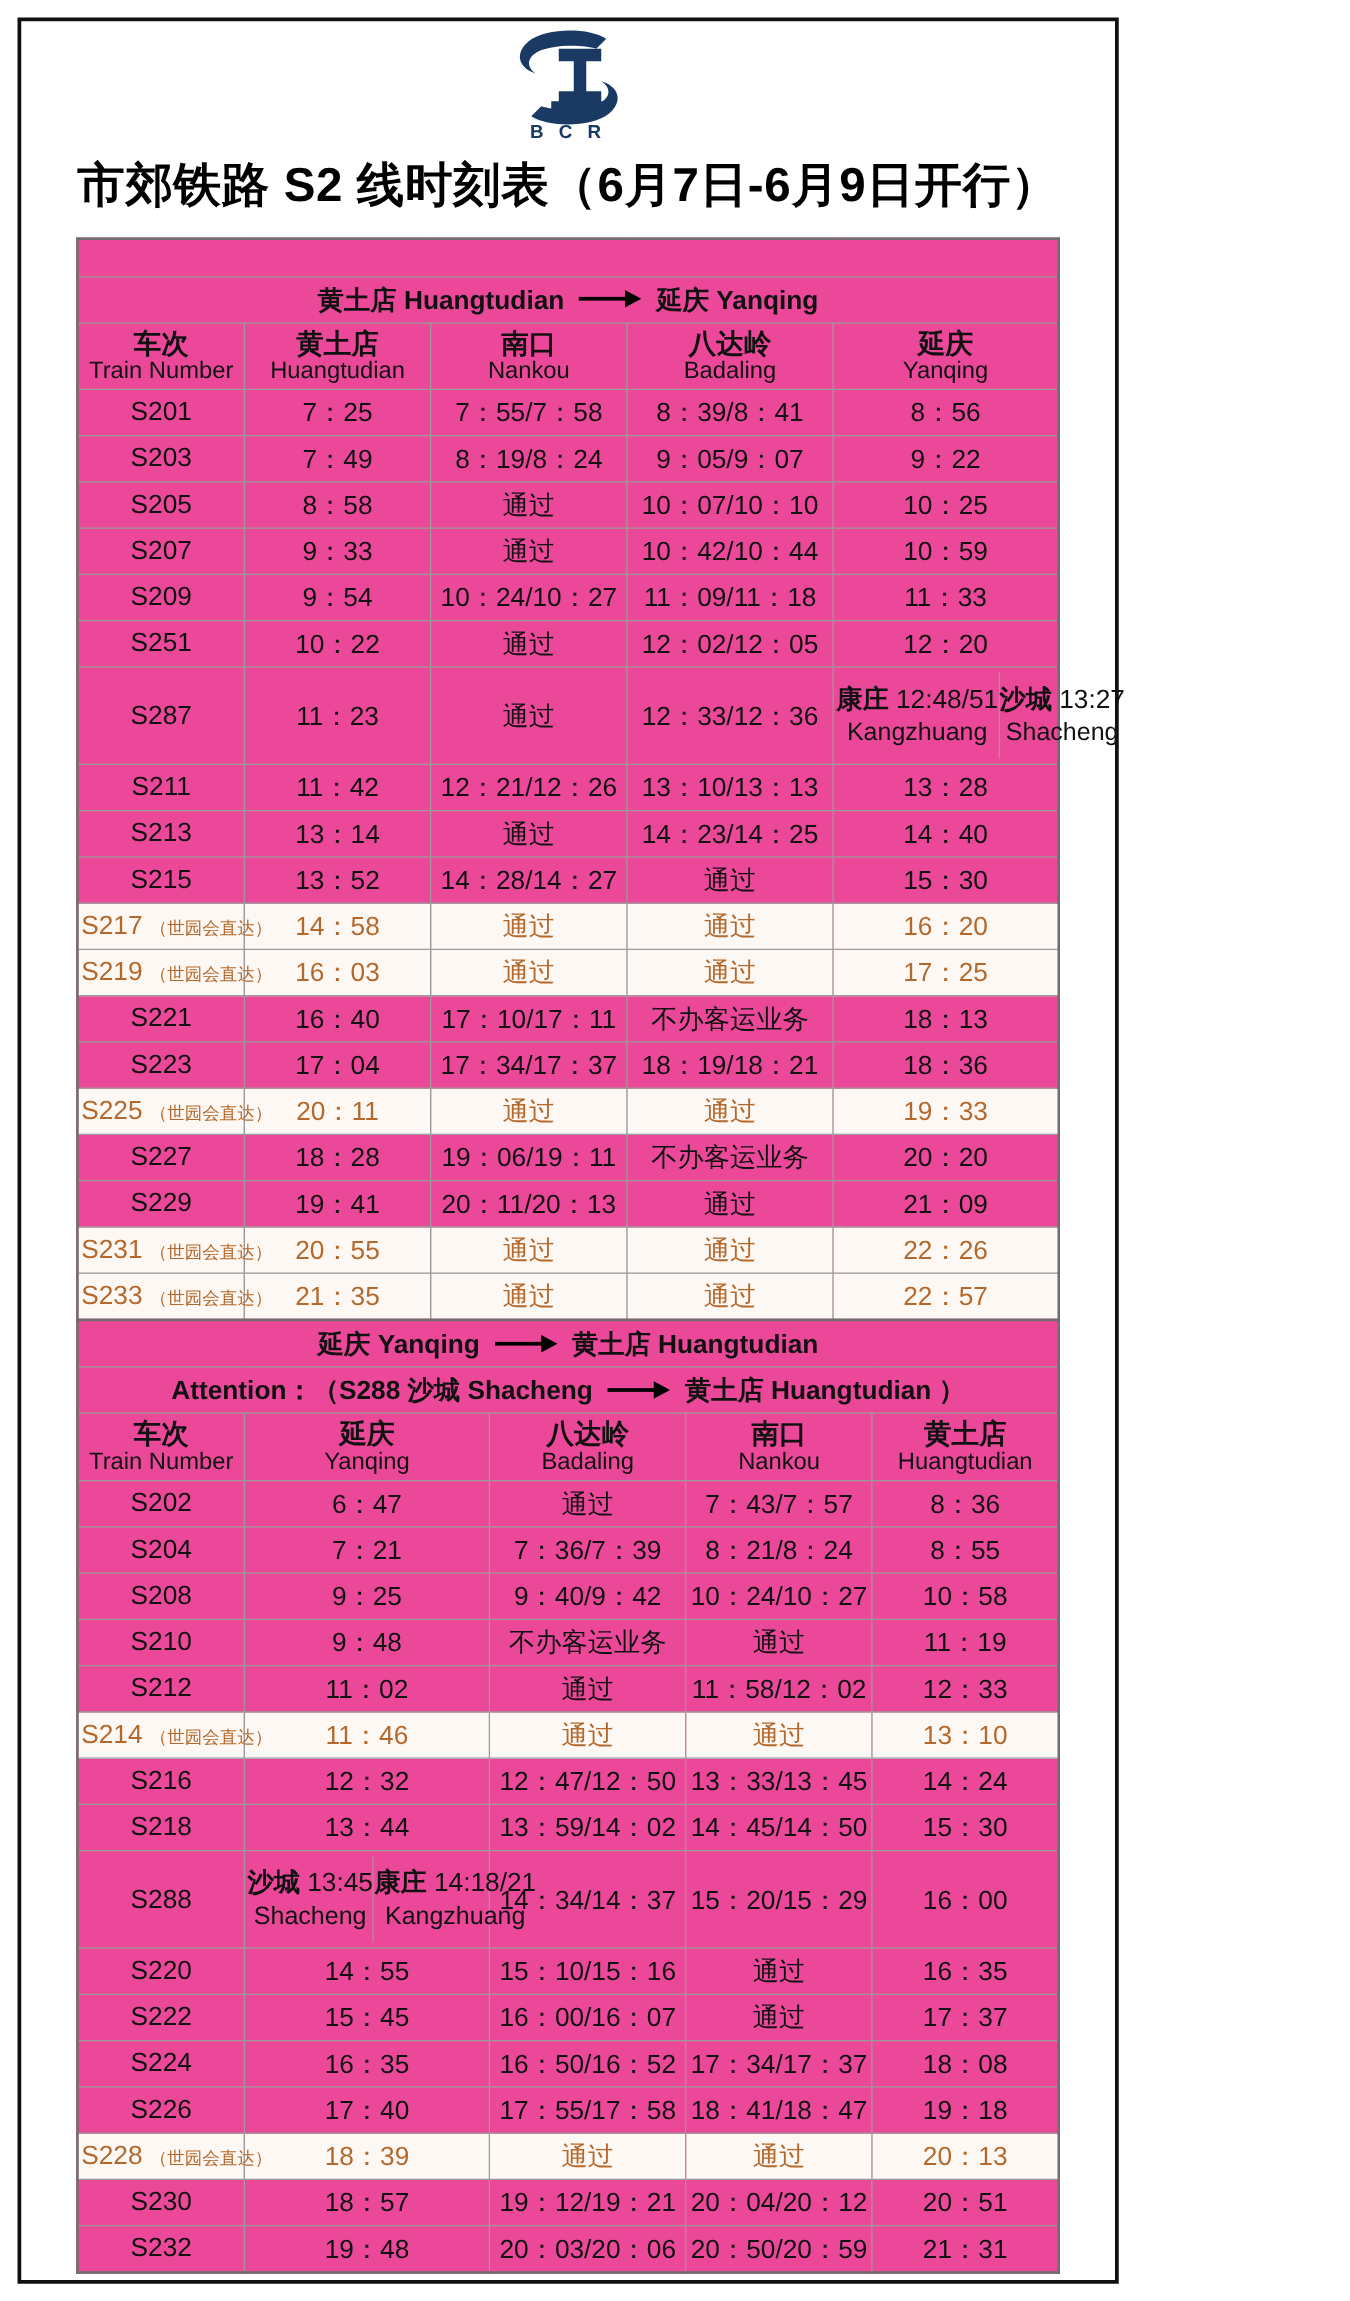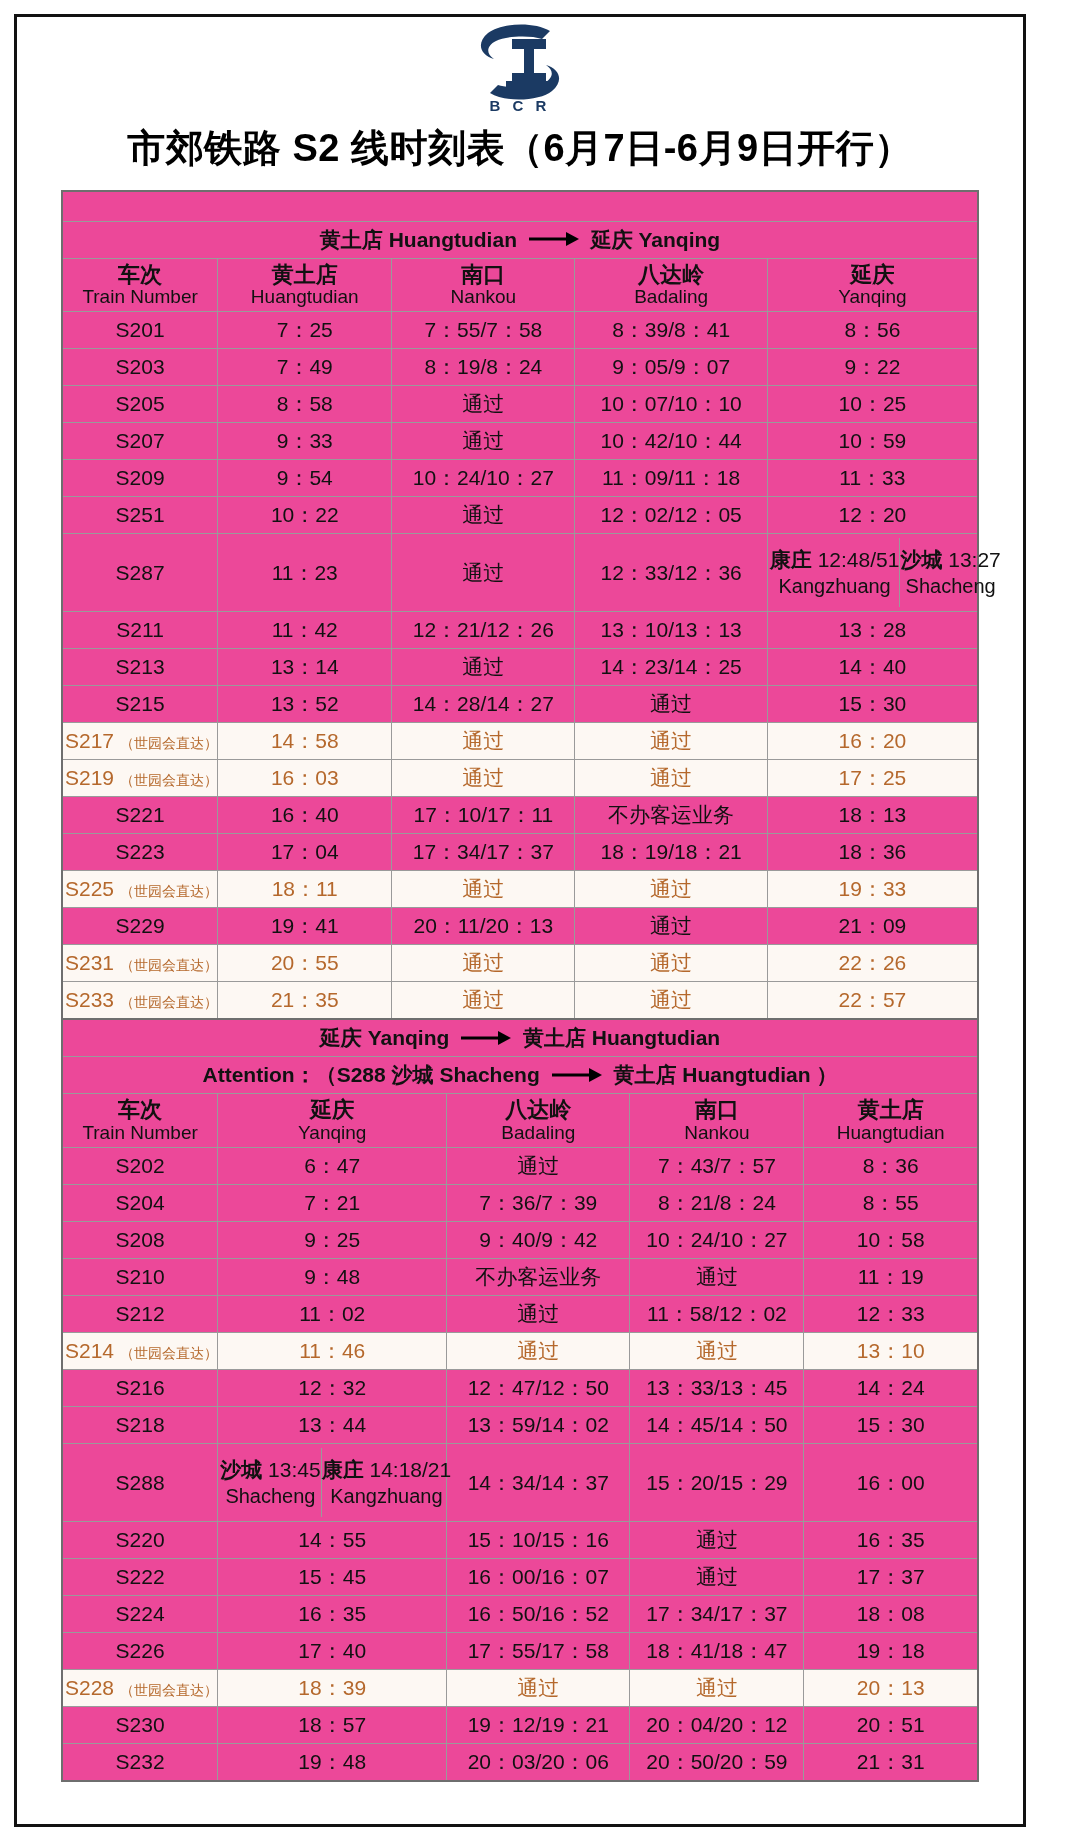--- a/index.html
+++ b/index.html
@@ -12,21 +12,21 @@
     height: 1841px;
     font-family: "Liberation Sans", "DejaVu Sans", sans-serif;
     color: #1a1a1a;
     position: relative;
     overflow: hidden;
   }
   .page-frame {
     position: absolute;
     left: 14px;
     top: 14px;
-    width: 1012px;
+    width: 881px;
     height: 1813px;
     border: 3px solid #111111;
     box-sizing: border-box;
   }
   .inner {
     position: absolute;
     left: 0; top: 0; right: 0; bottom: 0;
     padding: 0 44px;
     box-sizing: border-box;
   }
@@ -341,24 +341,31 @@
           </tr>
           <tr class="data">
             <td>S223</td>
             <td>17：04</td>
             <td>17：34/17：37</td>
             <td>18：19/18：21</td>
             <td>18：36</td>
           </tr>
           <tr class="data express">
             <td class="trainno-express"><span>S225</span> <span class="tag">（世园会直达）</span></td>
-            <td>18：11</td>
+            <td>20：11</td>
             <td>通过</td>
             <td>通过</td>
             <td>19：33</td>
+          </tr>
+          <tr class="data">
+            <td>S227</td>
+            <td>18：28</td>
+            <td>19：06/19：11</td>
+            <td>不办客运业务</td>
+            <td>20：20</td>
           </tr>
           <tr class="data">
             <td>S229</td>
             <td>19：41</td>
             <td>20：11/20：13</td>
             <td>通过</td>
             <td>21：09</td>
           </tr>
           <tr class="data express">
             <td class="trainno-express"><span>S231</span> <span class="tag">（世园会直达）</span></td>

